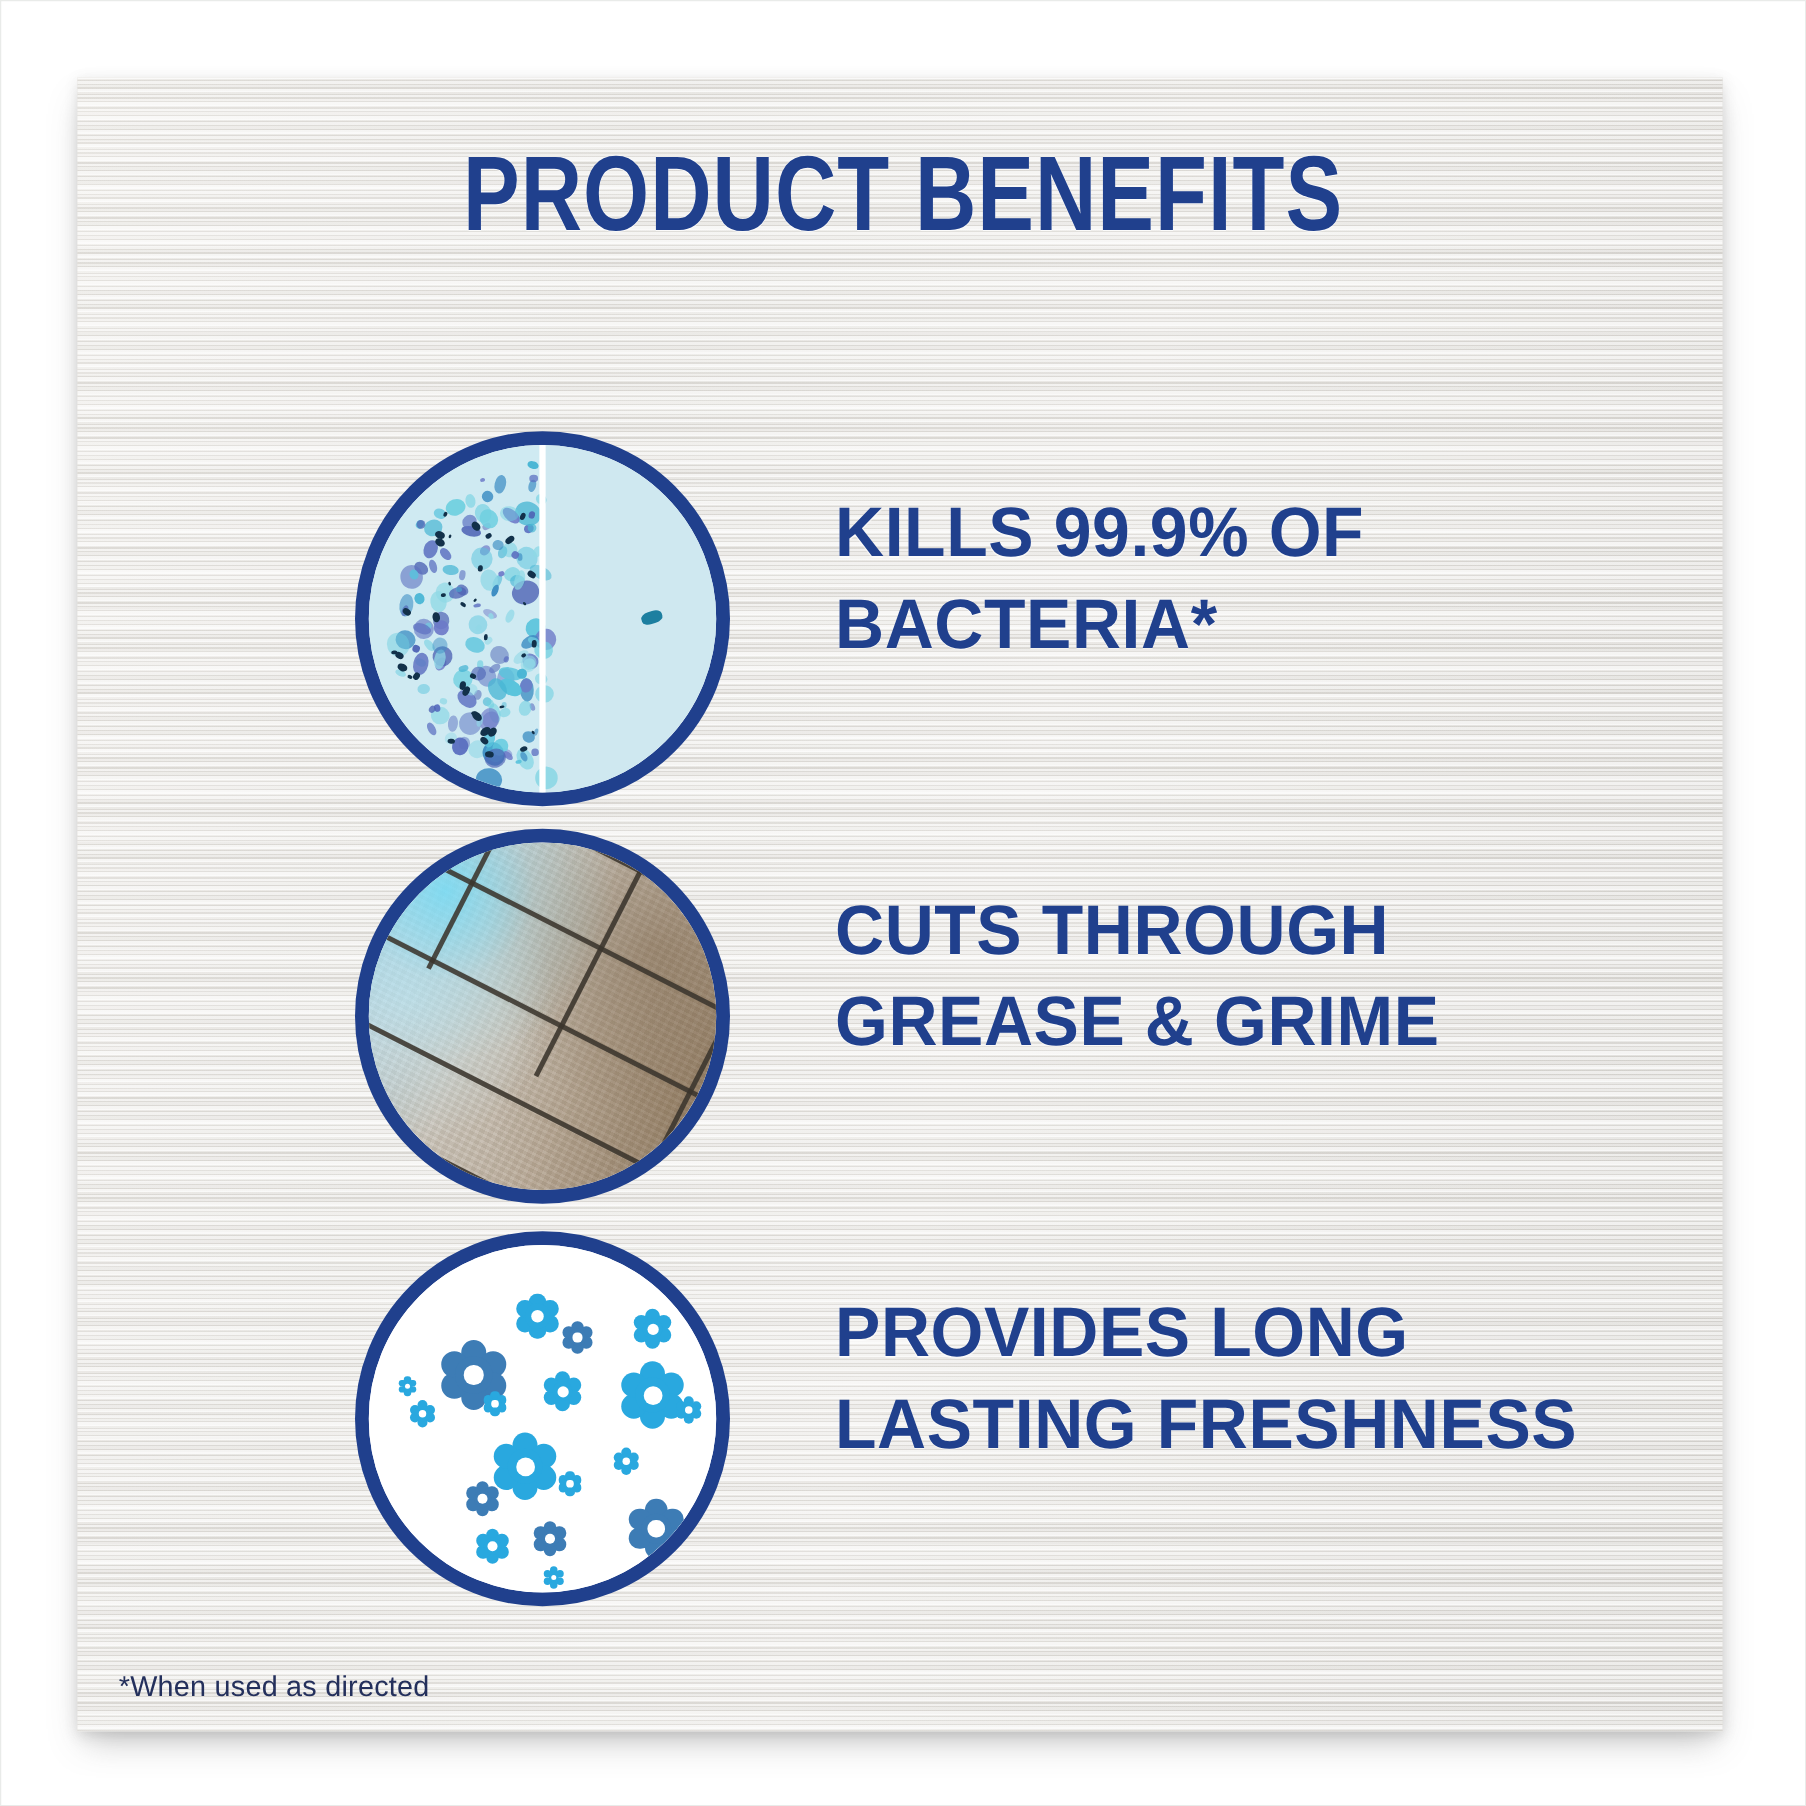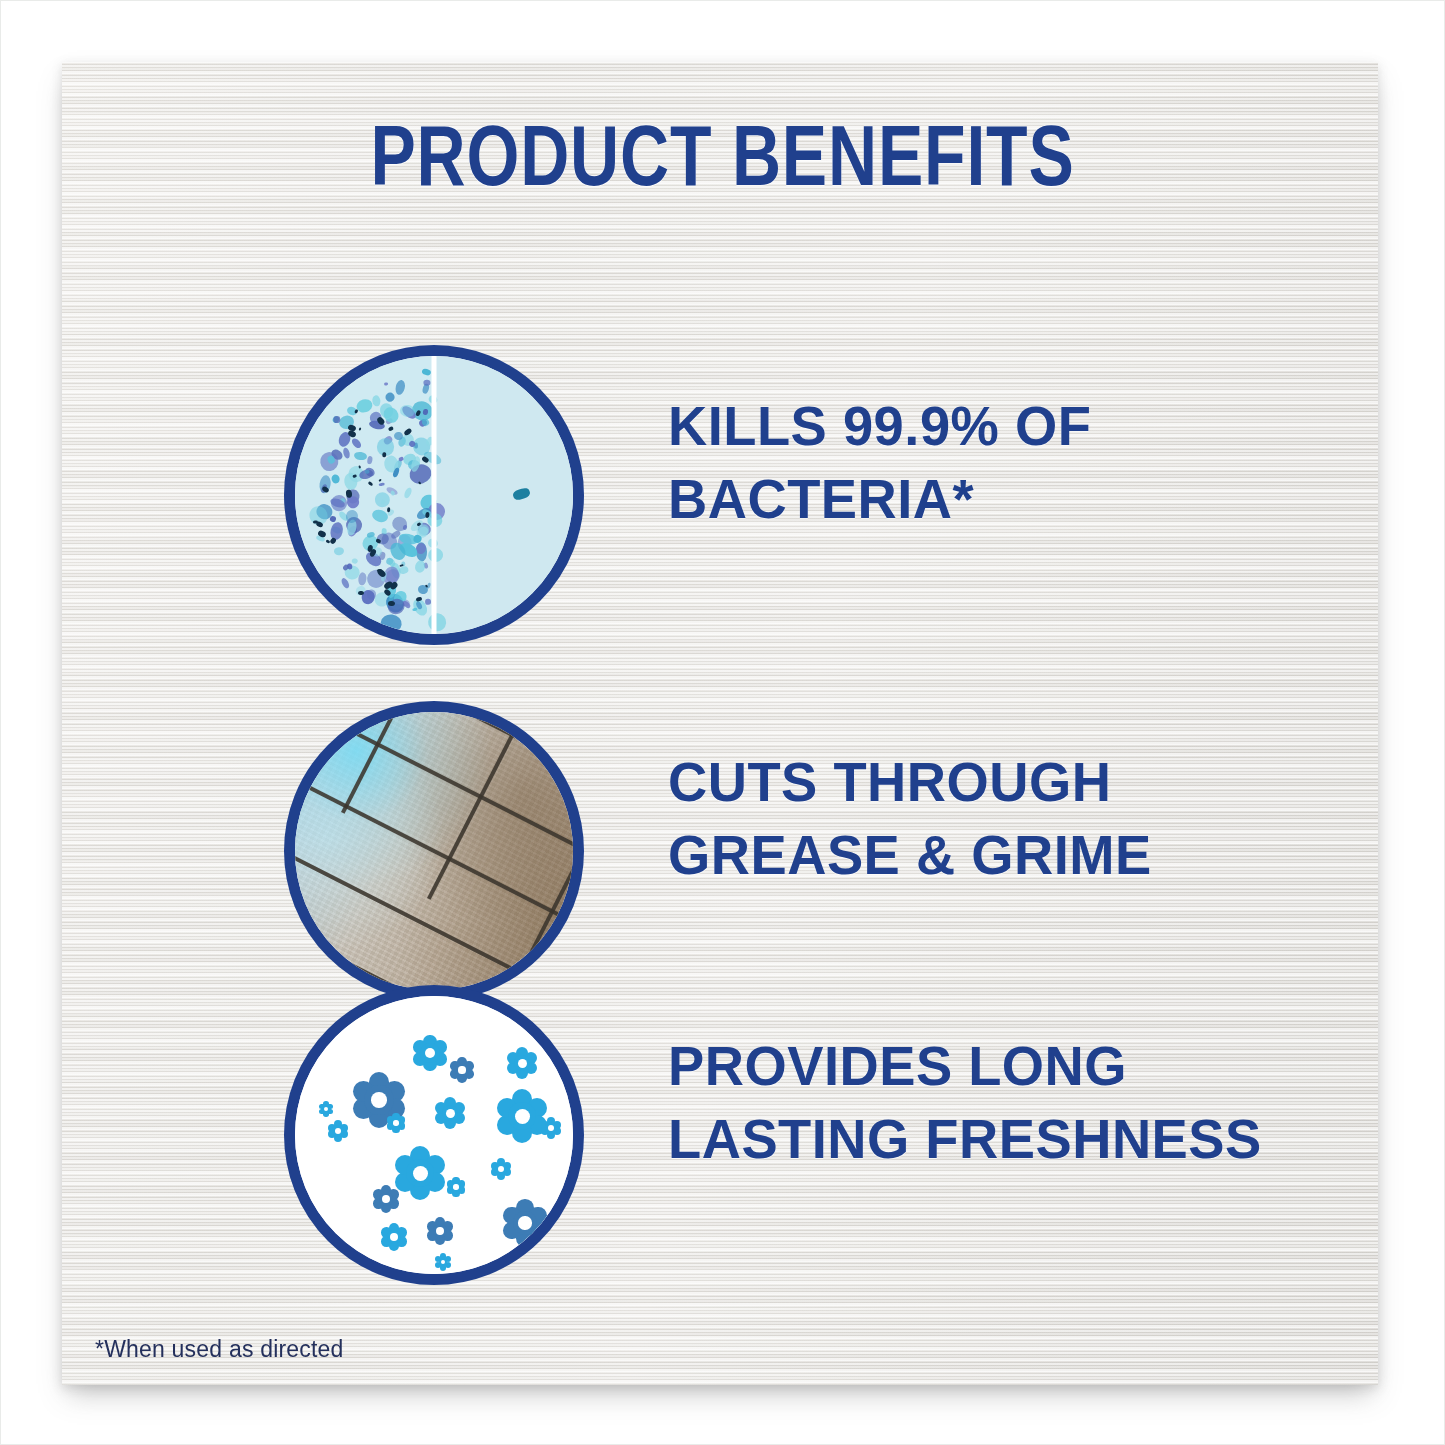--- a/index.html
+++ b/index.html
@@ -44,21 +44,21 @@
     position:absolute;left:0;top:113px;width:1445px;text-align:center;
     color:#20408d;
     font-size:85px;line-height:1;font-weight:bold;letter-spacing:1px;
     transform:scaleX(0.80);transform-origin:50% 50%;
     text-shadow:0 1px 0 rgba(255,255,255,0.75),0 -1px 0 rgba(255,255,255,0.4);
   }
 
   
   .row{position:absolute;left:0;width:1445px;height:300px;}
   .row.r1{top:345px;}
-  .row.r2{top:701px;}
+  .row.r2{top:663px;}
   .row.r3{top:985px;}
 
   .icon-wrap{position:absolute;left:284px;top:0;width:300px;height:300px;}
 
   .circle{
     position:absolute;left:0;top:0;width:300px;height:300px;border-radius:50%;
     box-sizing:border-box;border:11px solid #20408d;overflow:hidden;
     background:#fff;
   }
 

